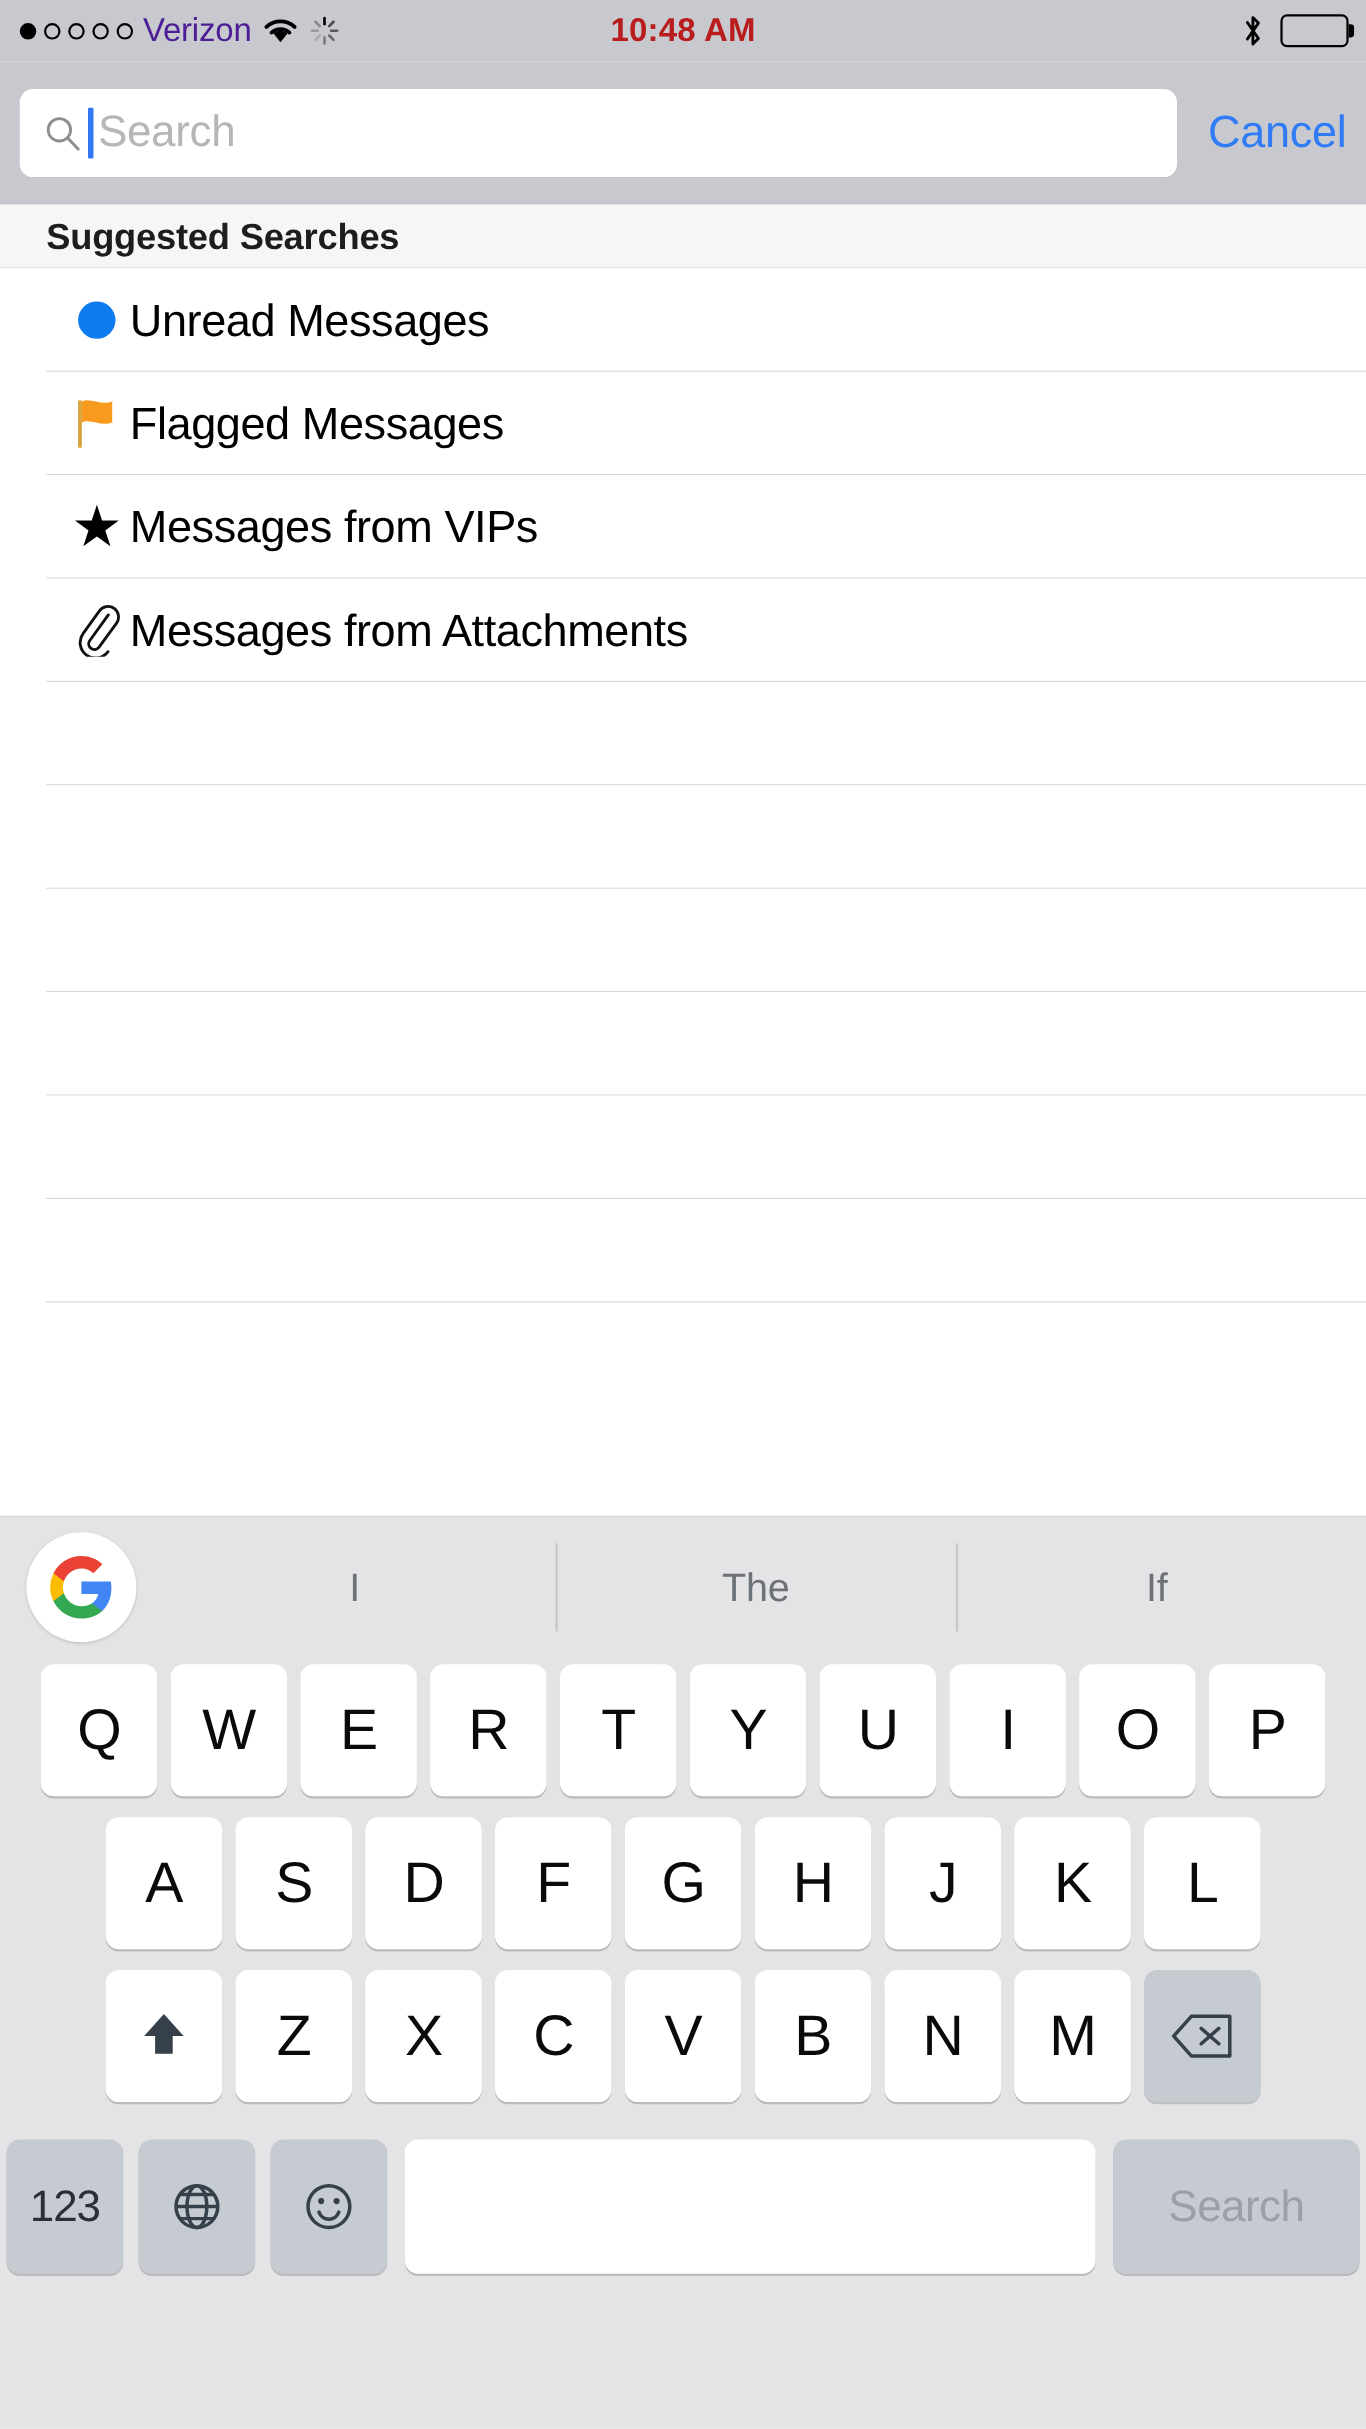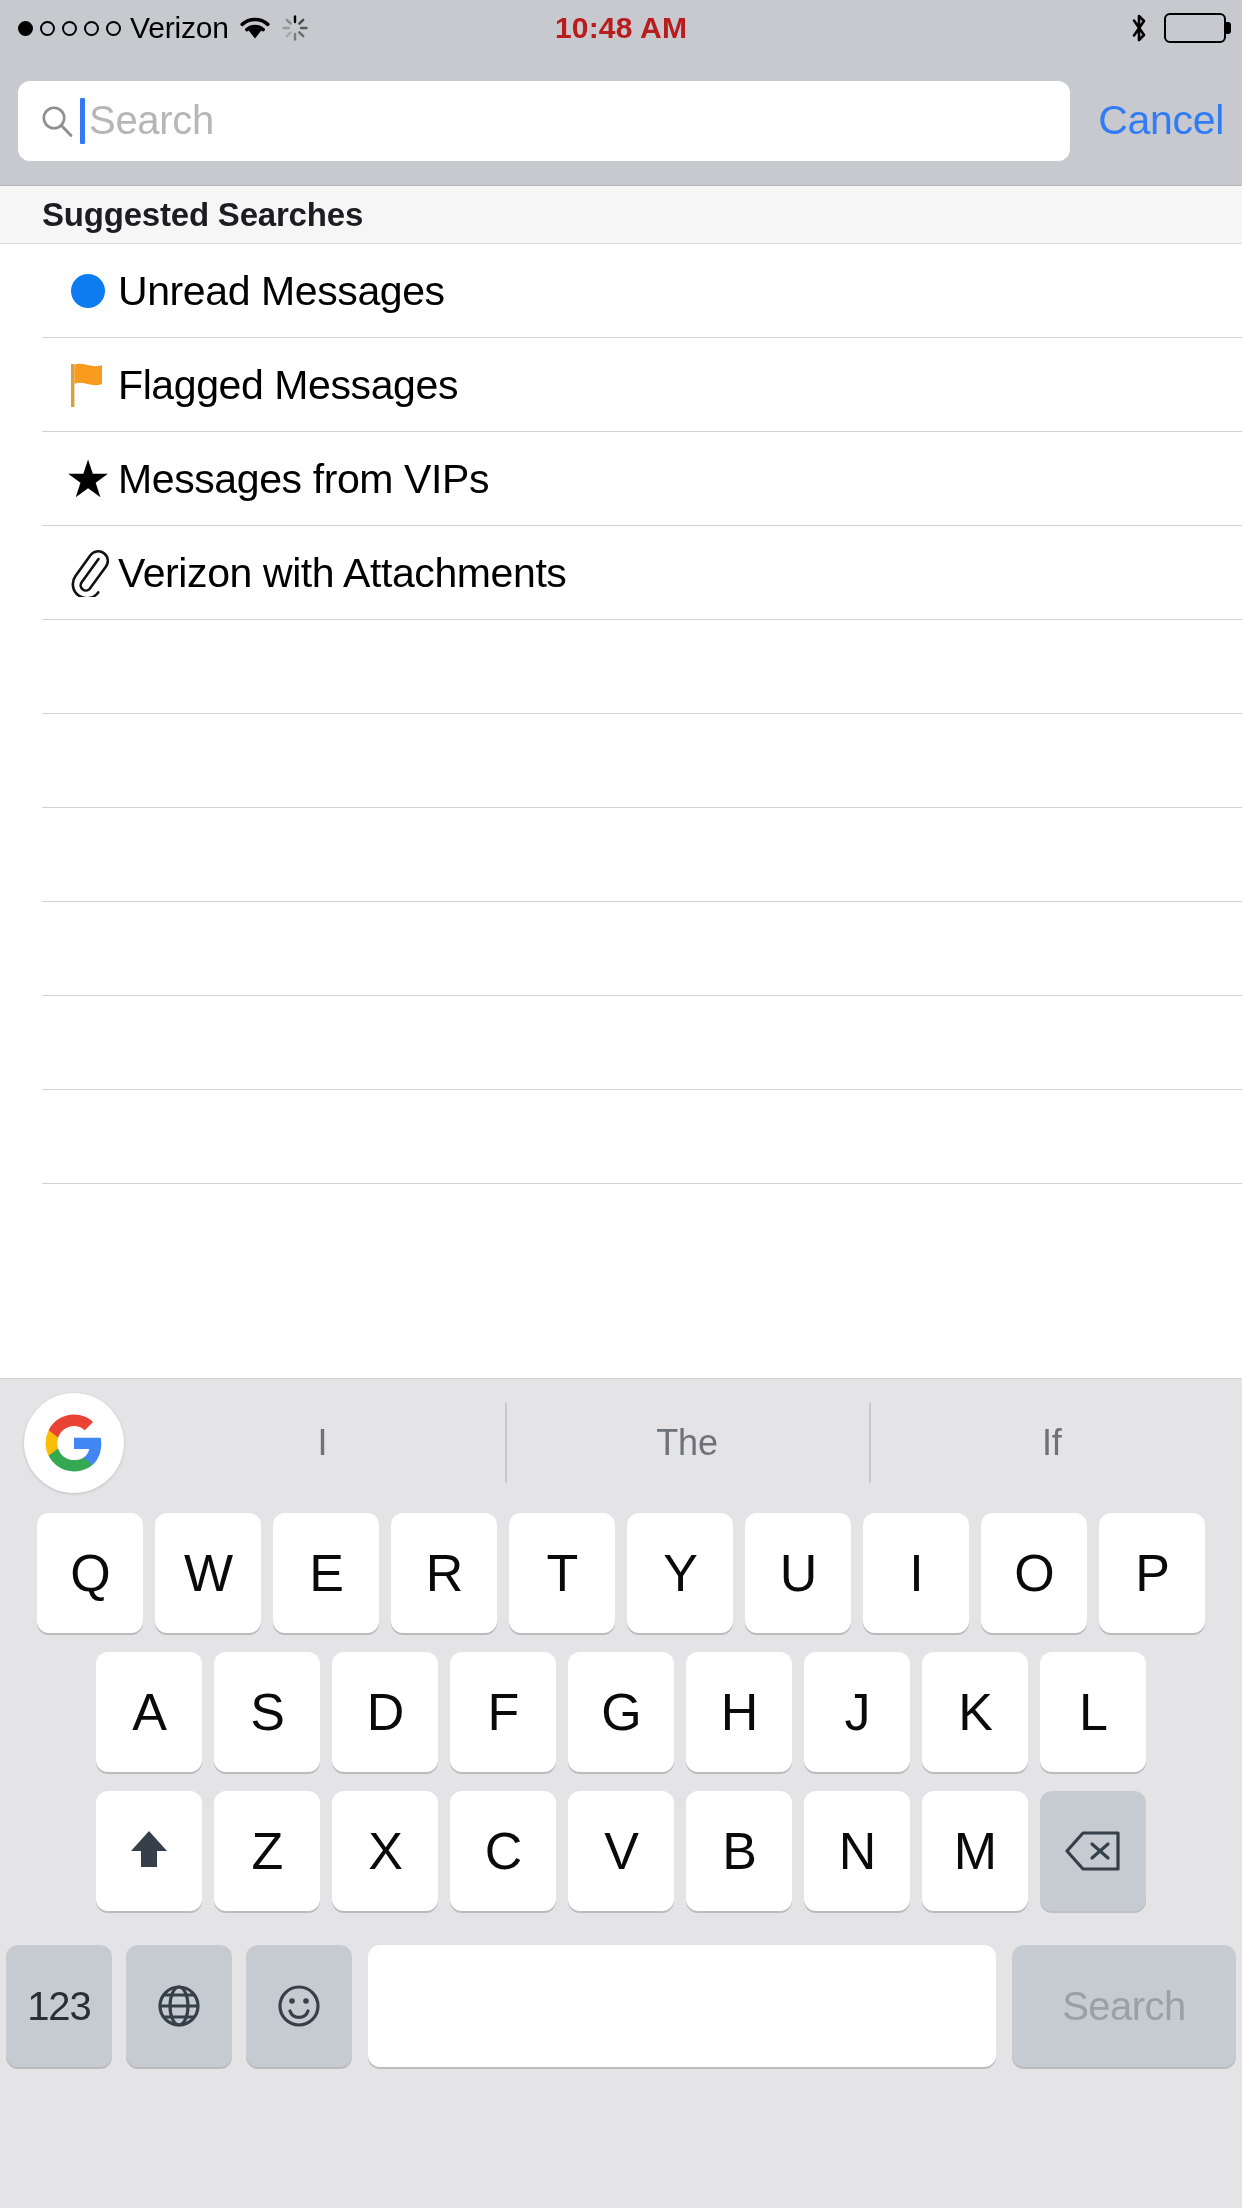--- a/index.html
+++ b/index.html
@@ -14,21 +14,21 @@
 
   
   .statusbar{
     position:absolute; top:0; left:0; width:1242px; height:56px;
     background:#c8c9ce; display:flex; align-items:center;
   }
   .sb-left{ position:absolute; left:18px; display:flex; align-items:center; gap:9px; }
   .dots{ display:flex; align-items:center; gap:7px; }
   .dot{ width:15px; height:15px; border-radius:50%; border:2.2px solid #000; }
   .dot.filled{ background:#000; }
-  .carrier{ font-size:30px; color:#000000; letter-spacing:-0.2px; }
+  .carrier{ font-size:30px; color:#4c1d95; letter-spacing:-0.2px; }
   .wifi{ width:34px; height:26px; position:relative; }
   .spinner{ width:28px; height:28px; position:relative; }
   .sb-center{
     position:absolute; left:0; width:1242px; text-align:center;
     font-size:30px; font-weight:bold; color:#b91c1c; letter-spacing:0.2px;
   }
   .sb-right{ position:absolute; right:16px; display:flex; align-items:center; gap:14px; }
   .bt{ width:22px; height:32px; }
   .battery{ width:62px; height:30px; border:2.5px solid #000; border-radius:6px; padding:2.5px; position:relative; }
   .battery-fill{ height:100%; background:#000; border-radius:2px; }
@@ -235,21 +235,21 @@
       </div>
       <div class="row-label">Messages from VIPs</div>
     </div>
 
     <div class="row">
       <div class="row-icon">
         <svg class="clip" viewBox="0 0 42 48">
           <path d="M30.5 11 L13.5 34.5 a5.2 5.2 0 0 0 8.4 6.1 L38 18.5 a9.6 9.6 0 0 0-15.6-11.2 L7.5 28 a14 14 0 0 0 22.7 16.4" transform="translate(1,-1)" stroke="#111" stroke-width="2.6" fill="none" stroke-linecap="round" stroke-linejoin="round"></path>
         </svg>
       </div>
-      <div class="row-label">Verizon with Attachments</div>
+      <div class="row-label">Messages from Attachments</div>
     </div>
 
     <div class="empty-row"></div>
     <div class="empty-row"></div>
     <div class="empty-row"></div>
     <div class="empty-row"></div>
     <div class="empty-row"></div>
     <div class="empty-row"></div>
   </div>
 

